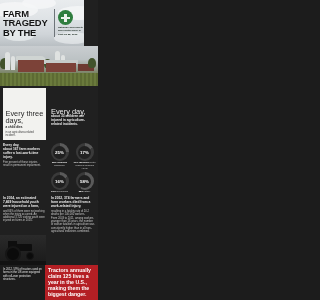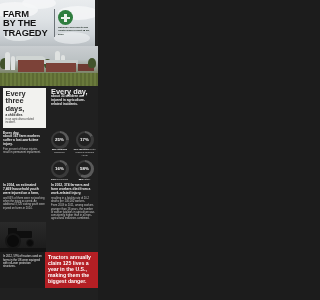--- a/index.html
+++ b/index.html
@@ -8,21 +8,21 @@
     font-family:"Liberation Sans", sans-serif;
     background:#1c1c1c;
     color:#ffffff;
     overflow:hidden;
     position:relative;
   }
   .page { width:98px; height:300px; position:relative; background:#202020; }
 
   
   .header {
-    position:relative; height:46px; width:95px;
+    position:relative; height:46px; width:84px;
     background:linear-gradient(180deg,#e9ecee 0%,#dfe3e6 40%,#cfd4d8 75%,#b9bfc3 100%);
     overflow:hidden;
   }
   .cloud { position:absolute; background:#f4f6f7; border-radius:50%; opacity:.85; }
   .c1 { width:46px; height:16px; left:-8px; top:2px; }
   .c2 { width:34px; height:12px; left:22px; top:-3px; }
   .c3 { width:40px; height:14px; left:58px; top:6px; }
   .c4 { width:30px; height:11px; left:4px; top:30px; opacity:.6; }
   .c5 { width:36px; height:12px; left:54px; top:32px; opacity:.55; }
 
@@ -82,21 +82,21 @@
   .row { display:flex; width:98px; }
   .col { position:relative; }
   .colL { width:48px; padding:2px 2px 2px 3px; }
   .colR { width:50px; padding:2px 3px 2px 2px; }
 
   .stat-card {
     background:#f2f2ef; color:#1a1a1a;
     padding:2px 2.5px 3px 2.5px;
   }
   .stat-head {
-    font-size:7px; line-height:7.4px; font-weight:bold; color:#2a2a2a;
+    font-size:7px; line-height:7.4px; font-weight:normal; color:#2a2a2a;margin-top:20px;
   }
   .stat-head.big { font-size:7.4px; }
   .stat-sub {
     font-size:3.1px; line-height:3.6px; font-weight:bold; color:#1a1a1a; margin-top:1.5px;
   }
   .stat-body {
     font-size:2.7px; line-height:3.2px; color:#3a3a3a; margin-top:0.8px;
   }
 
   .dark-block { color:#f0f0f0; padding:2px 3px; }
@@ -145,22 +145,22 @@
 
   <div class="header">
     <div class="cloud c1"></div>
     <div class="cloud c2"></div>
     <div class="cloud c3"></div>
     <div class="cloud c4"></div>
     <div class="cloud c5"></div>
     <div class="header-inner">
       <div class="title-block">
         <div class="title-line">FARM</div>
+        <div class="title-line">TRAGEDY</div>
         <div class="title-line">BY THE</div>
-        <div class="title-line">TRAGEDY</div>
       </div>
       <div class="divider-v"></div>
       <div class="badge-area">
         <div class="cross-wrap">
           <div class="cross"></div>
         </div>
         <div class="badge-text">National Farm Safety and Health Week is Sept 18-25, 2016</div>
       </div>
     </div>
   </div>

